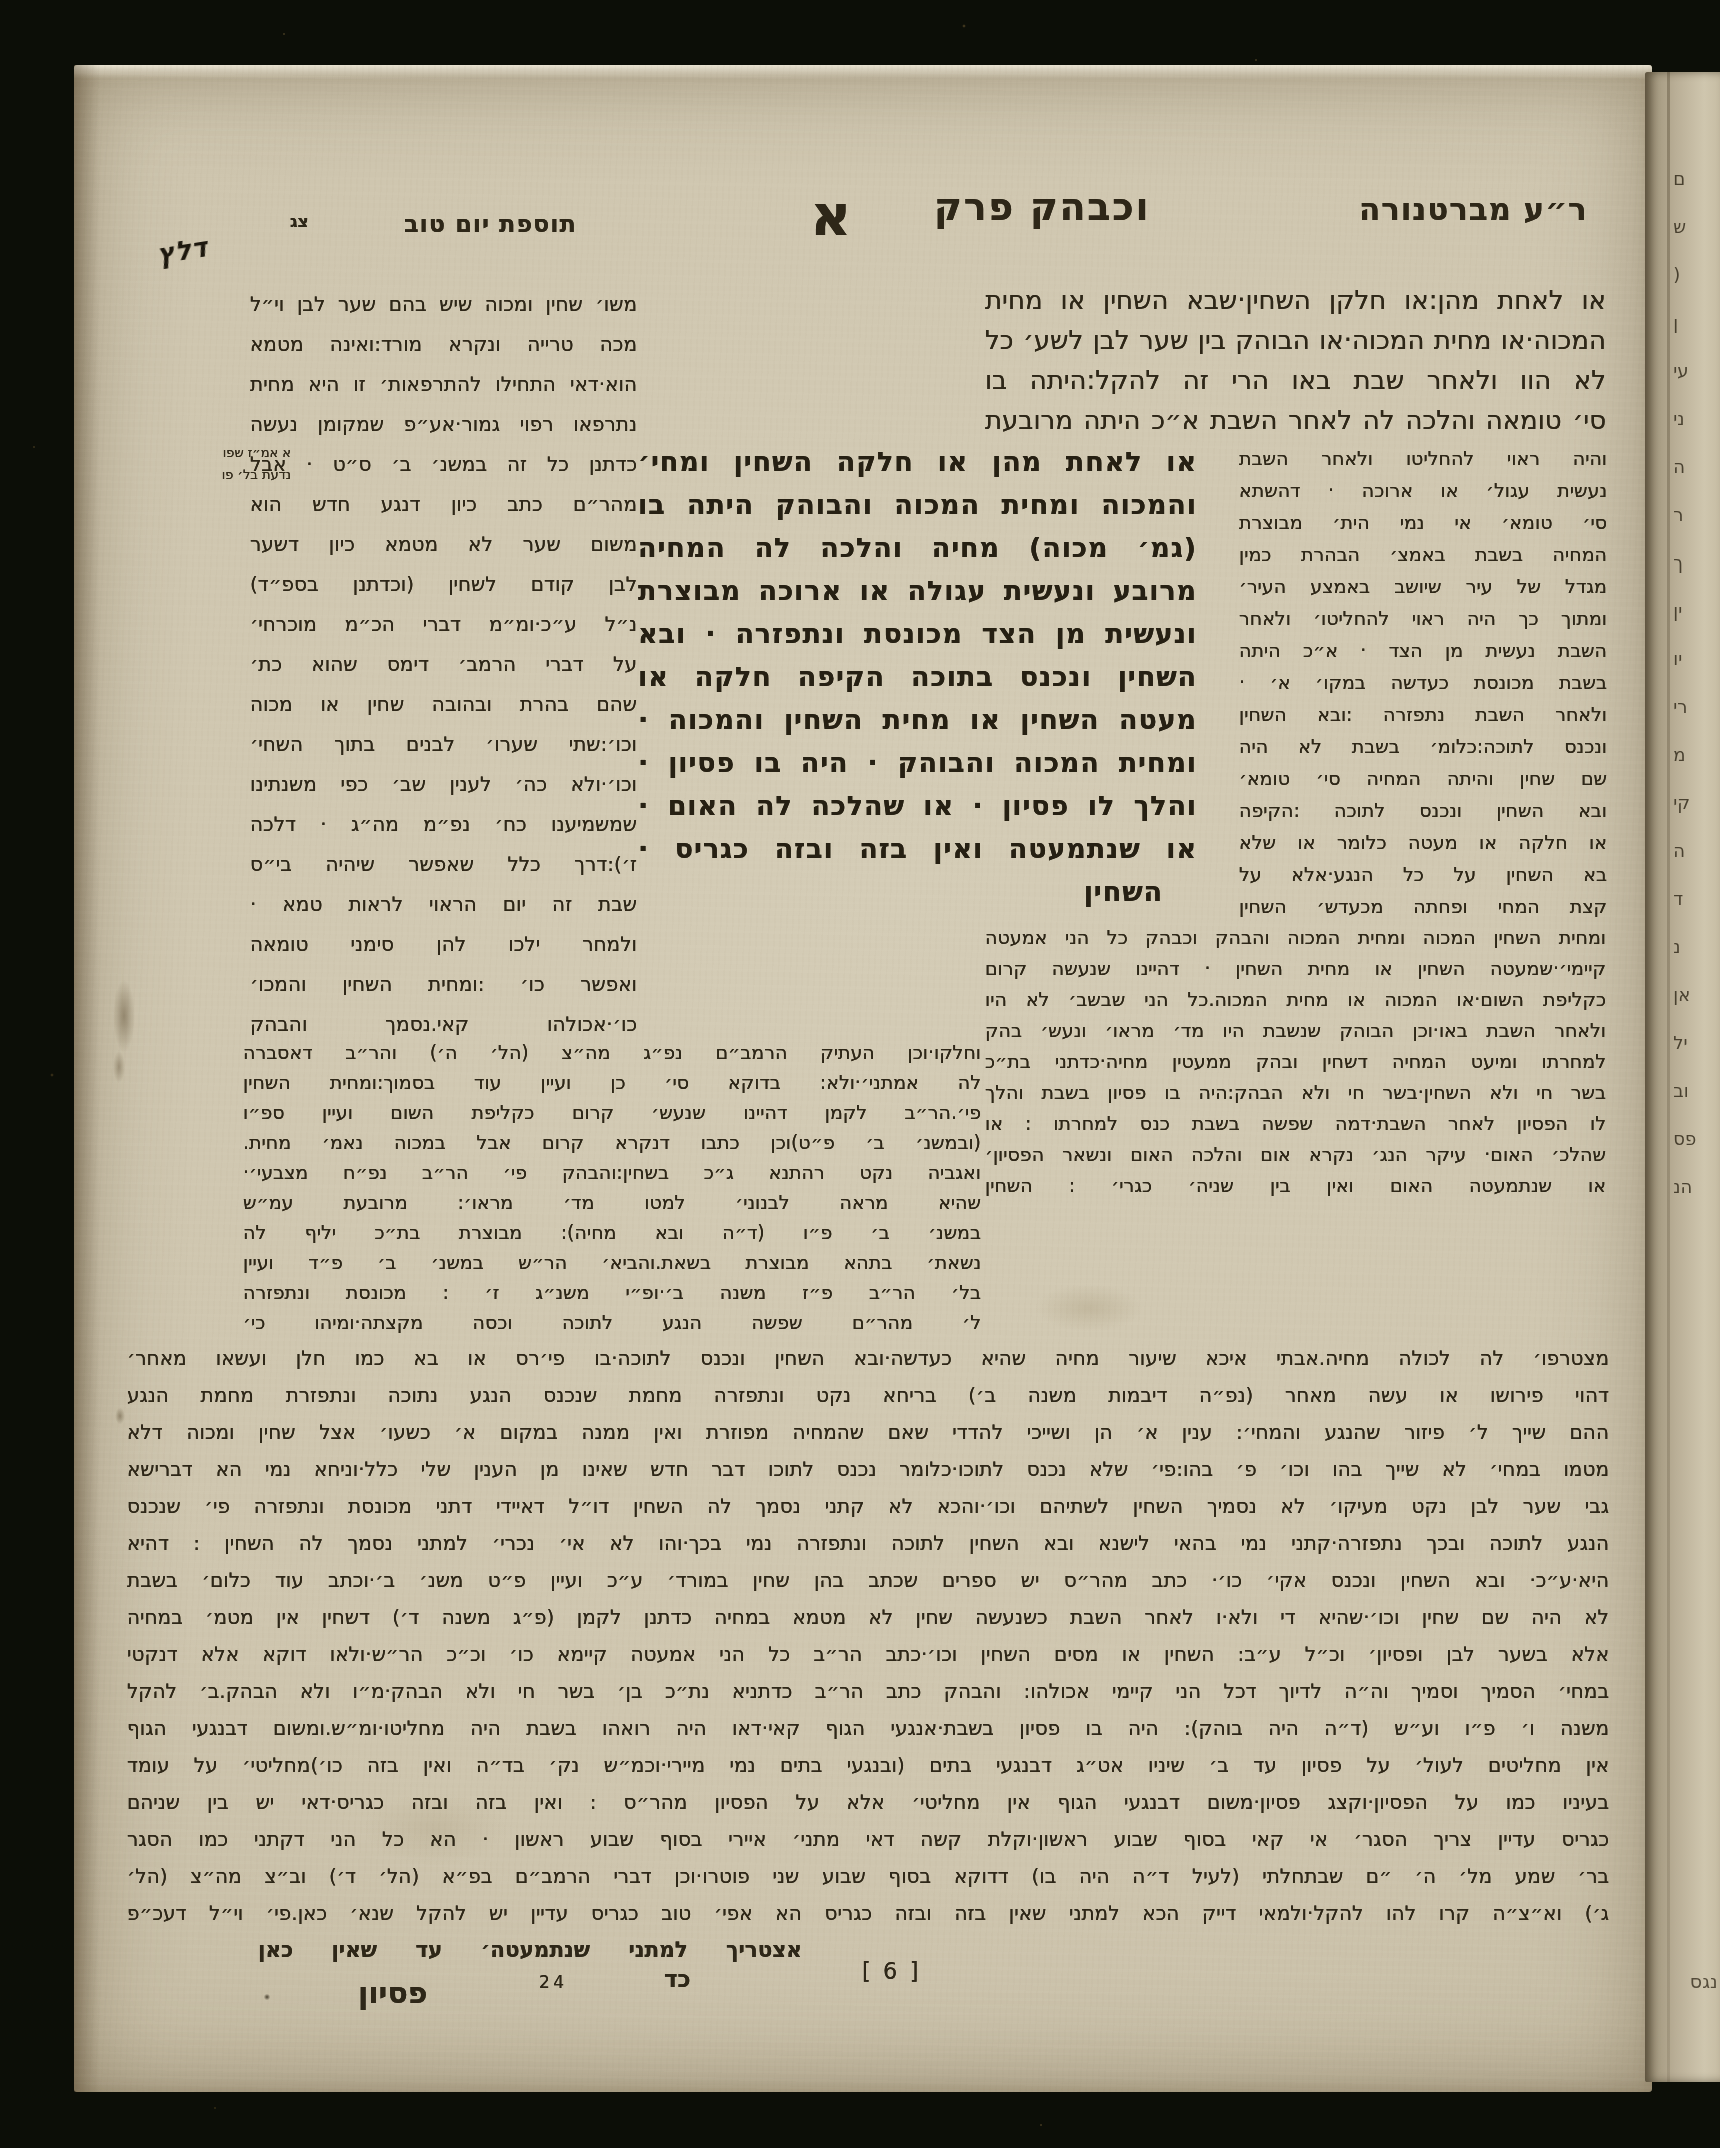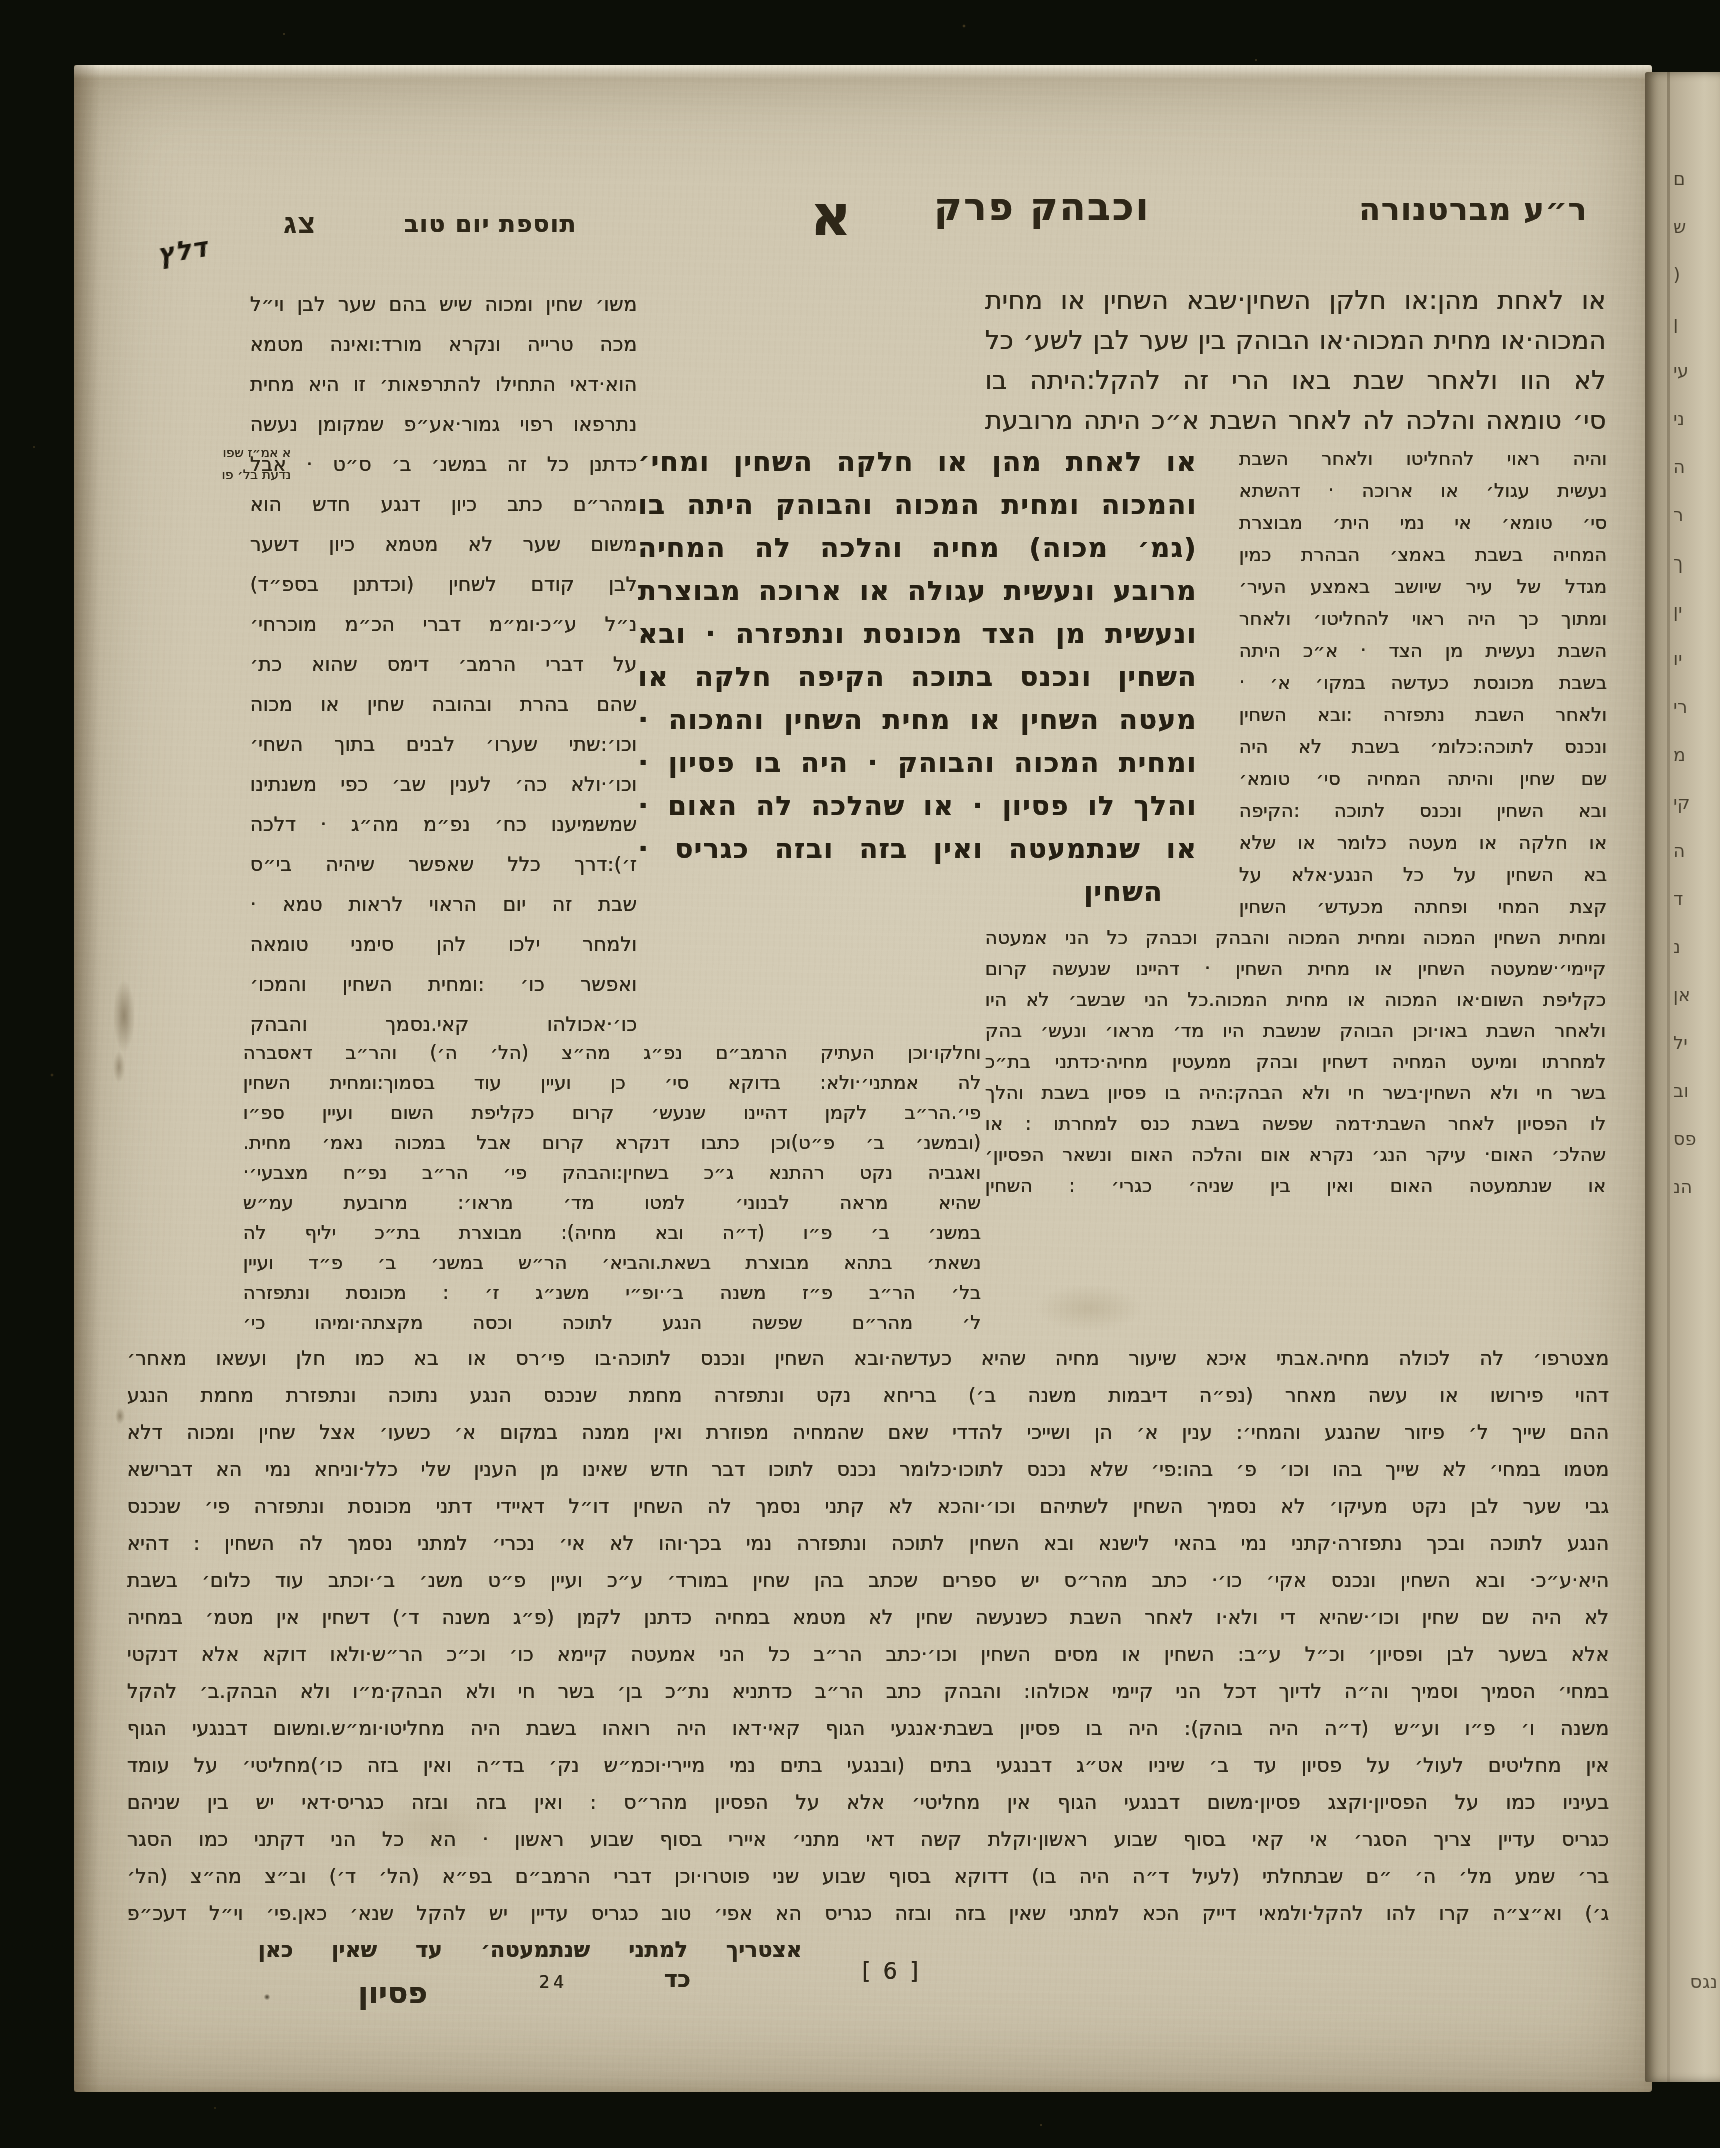--- a/index.html
+++ b/index.html
@@ -38,21 +38,21 @@
     radial-gradient(ellipse 6.9px 12px at 46px 1351px,rgba(92,78,52,.5),transparent 70%),
     radial-gradient(ellipse 77px 34px at 1015px 1243px,rgba(150,134,100,.25),transparent 70%),
     radial-gradient(ellipse 103px 52px at 361px 1764px,rgba(150,134,100,.18),transparent 70%),
     radial-gradient(circle 4.3px at 193px 1932px,rgba(40,32,18,.8),transparent 75%);}
   .hdr{position:absolute;color:var(--ink);font-weight:bold;white-space:nowrap;
     text-shadow:0 0 0.5px currentColor;}
   .hdr.bartenura-title{left:1285px;top:126px;font-size:31px;letter-spacing:0.9px;}
   .hdr.tractate{left:860px;top:120px;font-size:38px;letter-spacing:1.7px;}
   .hdr.chapter{left:736px;top:117px;font-size:57px;}
   .hdr.tosafot-title{left:330px;top:145px;font-size:24px;letter-spacing:0.9px;}
-  .hdr.folio{left:208px;top:146px;font-size:27px;font-weight:bold;font-family:Liberation Mono, monospace;}
+  .hdr.folio{left:216px;top:146px;font-size:17px;font-weight:bold;}
   .handwritten{position:absolute;left:83px;top:170px;font-size:27px;font-weight:bold;
     font-style:italic;color:#1d180e;transform:rotate(-9deg);filter:blur(0.3px);}
   .block{position:absolute;color:var(--ink);overflow:hidden;text-shadow:0 0 0.4px currentColor;}
   .block .line{text-align:justify;text-align-last:justify;overflow:hidden;}
   .bartenura-top{left:911px;top:215px;width:621px;height:160px;font-size:26px;}
   .bartenura-top .line{height:40px;line-height:40px;}
   .bartenura-col{left:1165px;top:377px;width:368px;height:478px;font-size:19px;}
   .bartenura-col .line{height:32px;line-height:32px;}
   .bartenura-bottom{left:911px;top:857px;width:621px;height:279px;font-size:19px;}
   .bartenura-bottom .line{height:31px;line-height:31px;}

